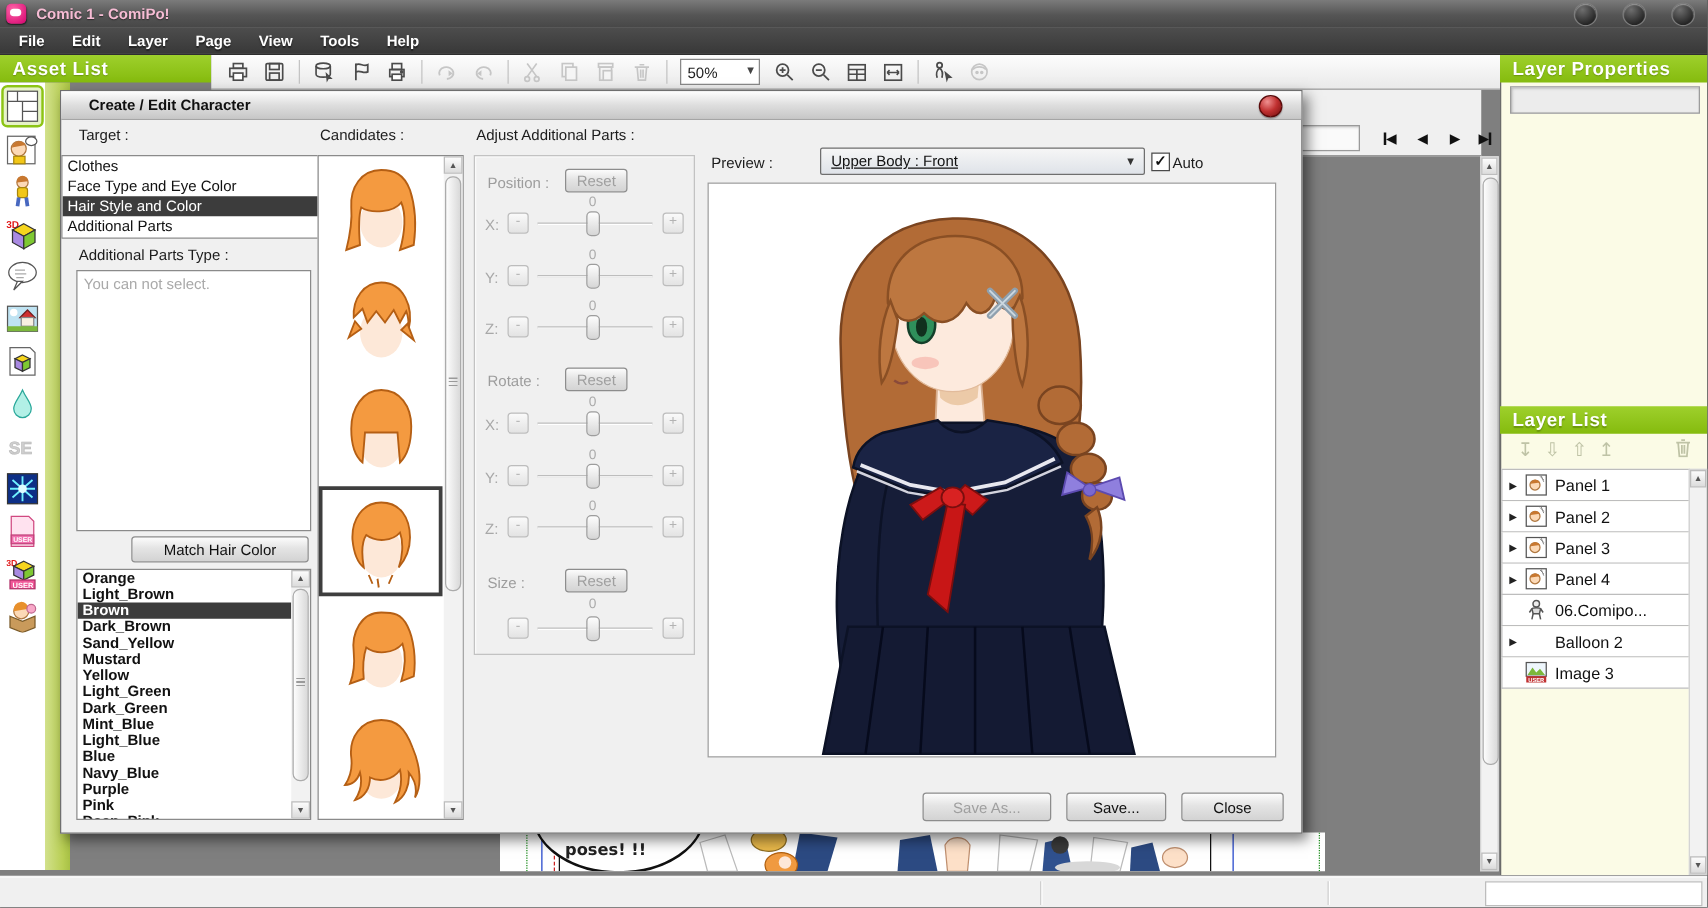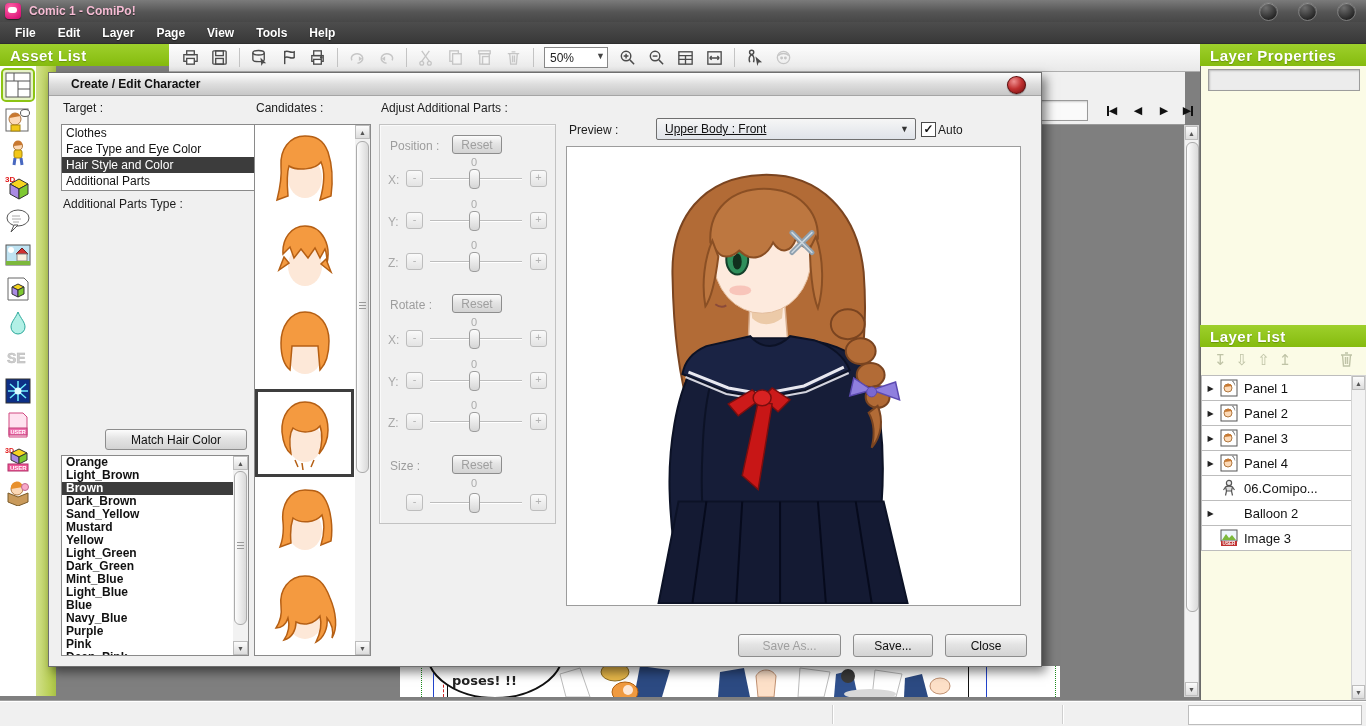--- a/index.html
+++ b/index.html
@@ -524,28 +524,31 @@
     <div class="sb-field"></div>
   </div>
 
   <div class="dialog">
     <div class="dlg-title">
       <span>Create / Edit Character</span>
       <div class="close-orb"></div>
     </div>
 
     <div class="lbl" style="left:14px;top:28px;">Target :</div>
-    <div class="listbox" style="left:12px;top:51px;width:224px;height:67px;">
+    <div class="listbox" style="left:0;top:51px;width:224px;height:67px;">
       <div class="li">Clothes</div>
       <div class="li">Face Type and Eye Color</div>
       <div class="li sel">Hair Style and Color</div>
       <div class="li">Additional Parts</div>
     </div>
 
     <div class="lbl" style="left:14px;top:124px;">Additional Parts Type :</div>
+    <div class="listbox" style="left:12px;top:143px;width:188px;height:209px;">
+      <div class="apt-msg">You can not select.</div>
+    </div>
 
     <div class="lbl" style="left:14px;top:364px;margin-top:32px;">Color :</div>
     <div class="btn" style="left:56px;top:356px;width:142px;height:21px;">
       <span>Match Hair Color</span>
     </div>
     <div class="listbox" style="left:12px;top:382px;width:188px;height:201px;">
       <div style="position:absolute;left:0;top:0;right:15px;font-weight:bold;">
         <div class="li small">Orange</div>
         <div class="li small">Light_Brown</div>
         <div class="li small sel">Brown</div>

